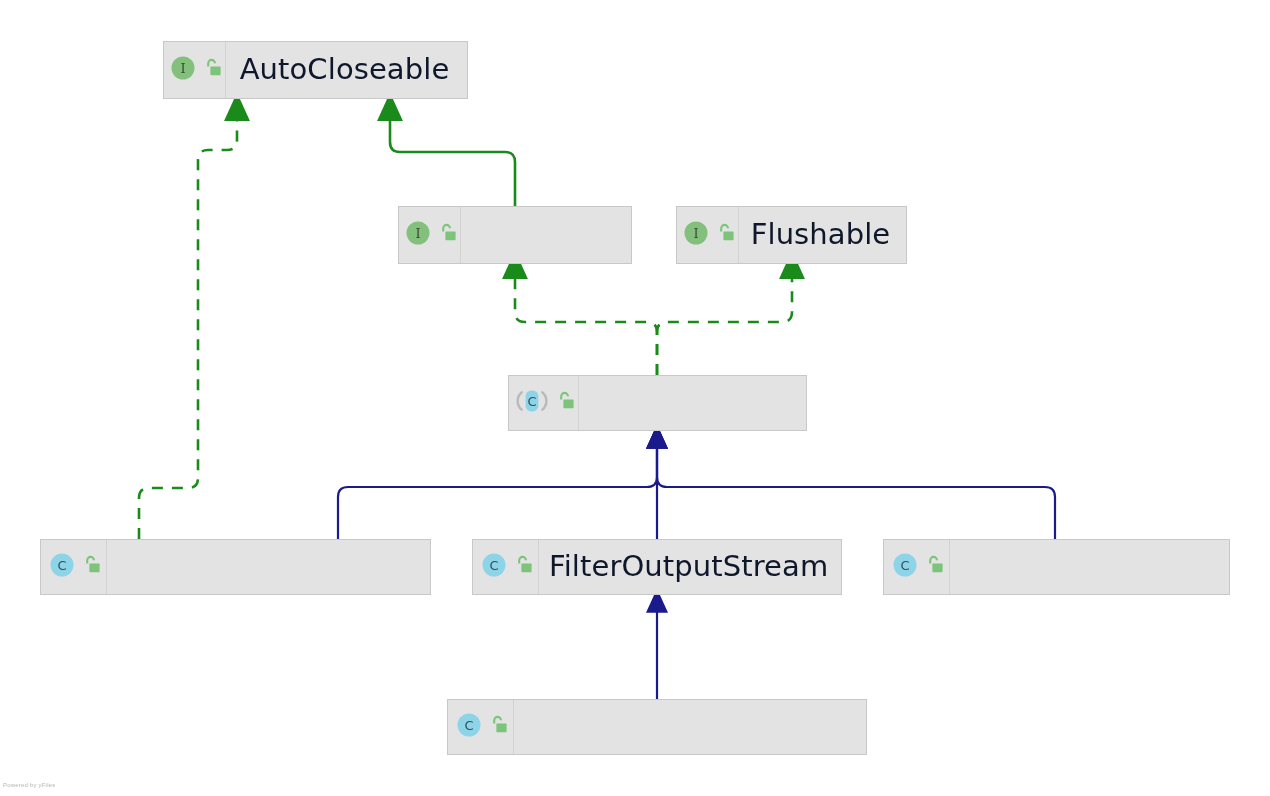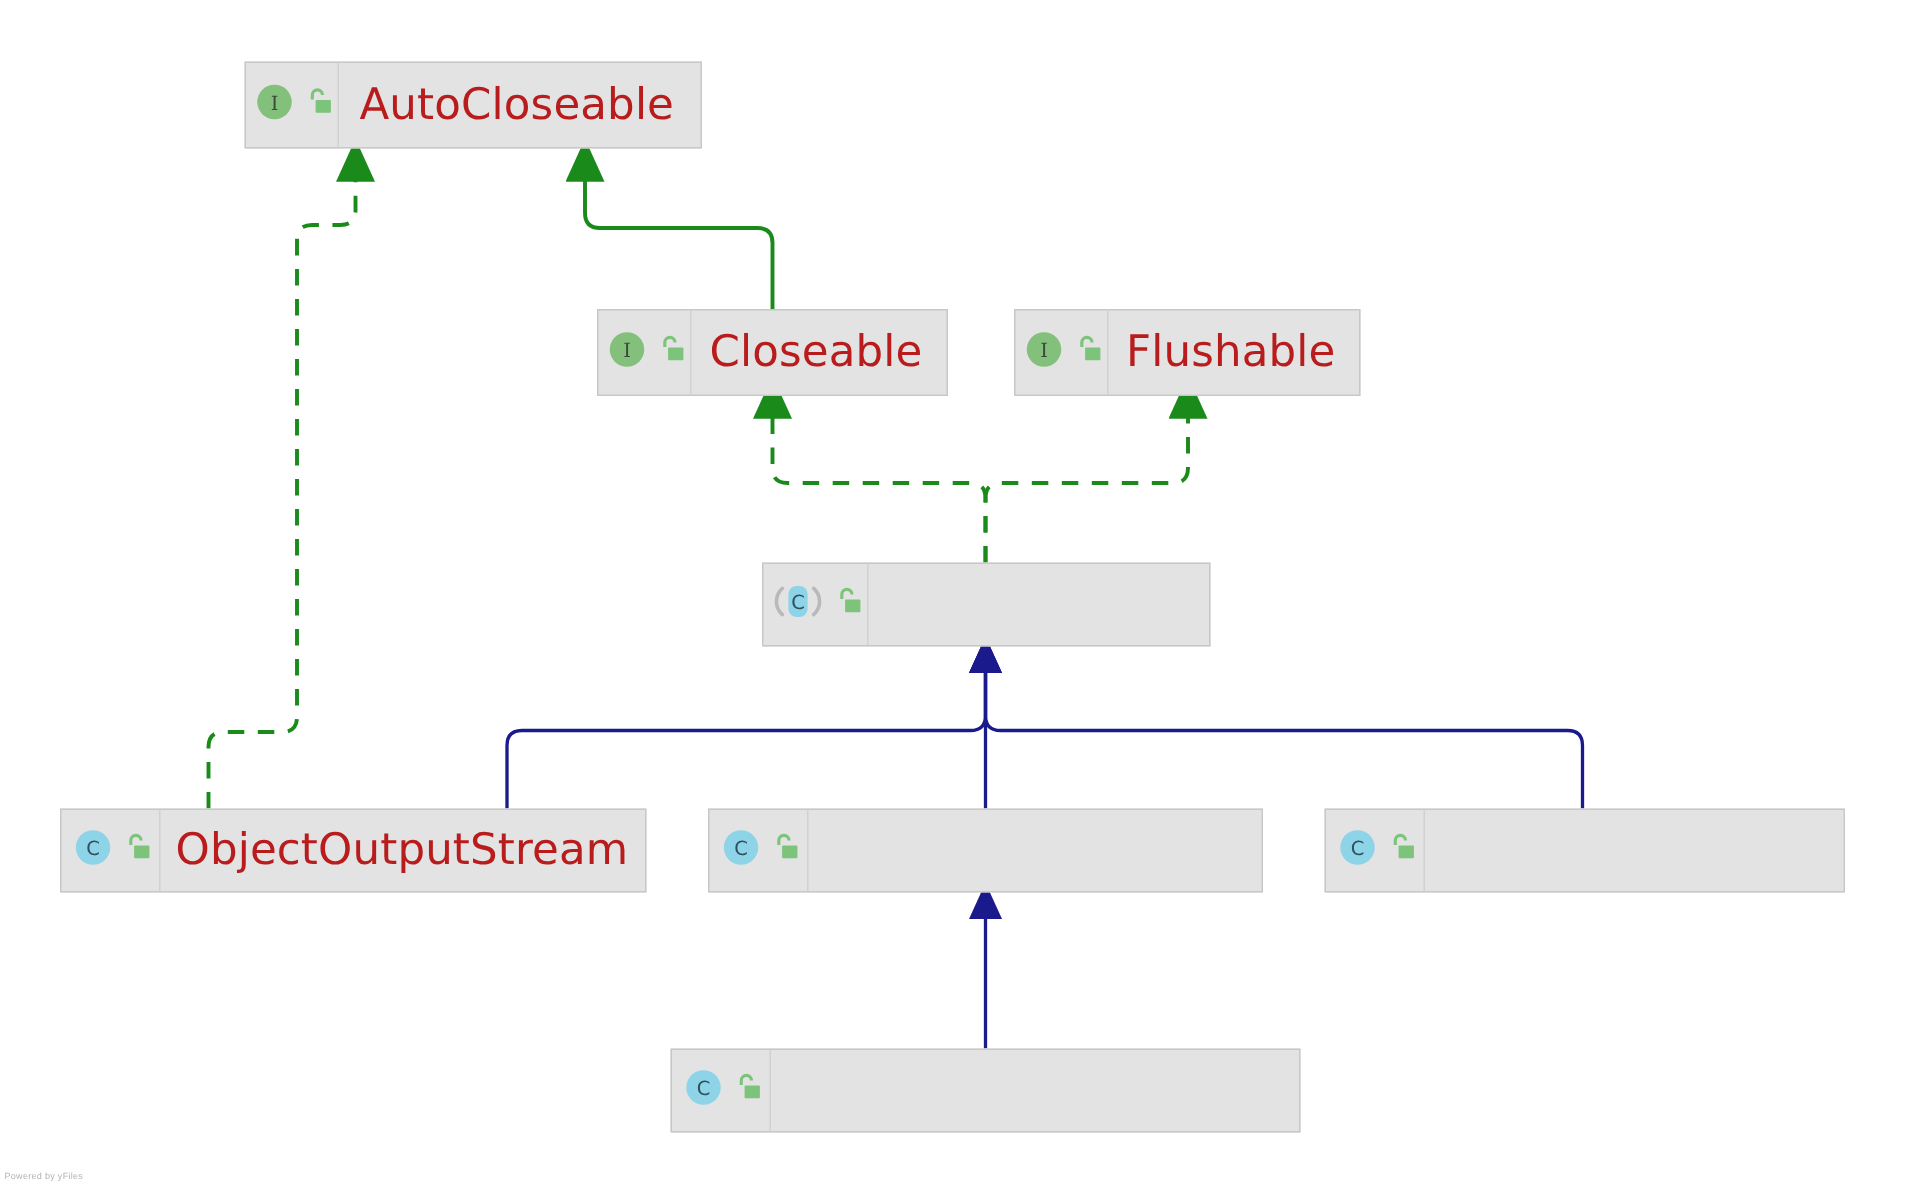--- a/index.html
+++ b/index.html
@@ -40,21 +40,21 @@
     height: 100%;
     box-sizing: border-box;
     border-right: 1px solid #d2d2d2;
     padding: 0 9px 0 11px;
     gap: 7px;
     flex: 0 0 auto;
   }
   .node-label {
     flex: 1 1 auto;
     text-align: center;
-    color: #b91c1c;
+    color: #0f172a;
     font-size: 29px;
     line-height: 1;
     letter-spacing: 0.1px;
     padding: 0 14px 2px 10px;
     white-space: nowrap;
   }
   
   .ic {
     display: block;
     flex: 0 0 auto;
@@ -123,21 +123,20 @@
           <text x="13" y="18" text-anchor="middle" font-family="DejaVu Serif, serif" font-size="13" fill="#3b4a37">I</text>
         </svg>
       </span>
       <span class="ic">
         <svg width="19" height="20" viewBox="0 0 19 20">
           <path d="M5.2 8.4 V5.3 a3.4 3.4 0 0 1 6.8 0" fill="none" stroke="#7cc47a" stroke-width="2.1"></path>
           <rect x="7.4" y="8.6" width="10.2" height="8.6" rx="0.7" fill="#7cc47a"></rect>
         </svg>
       </span>
     </div>
-    <div class="node-label">Closeable</div>
   </div>
 
   <div class="node" style="left: 676px; top: 206px; width: 231px; height: 58px;">
     <div class="node-icons" style="width: 62px;">
       <span class="ic">
         <svg width="26" height="26" viewBox="0 0 26 26">
           <circle cx="13" cy="13" r="11.5" fill="#82c07c"></circle>
           <text x="13" y="18" text-anchor="middle" font-family="DejaVu Serif, serif" font-size="13" fill="#3b4a37">I</text>
         </svg>
       </span>
@@ -178,38 +177,38 @@
           <text x="13" y="18" text-anchor="middle" font-family="DejaVu Sans, sans-serif" font-size="13" fill="#2f4f5a">C</text>
         </svg>
       </span>
       <span class="ic">
         <svg width="19" height="20" viewBox="0 0 19 20">
           <path d="M5.2 8.4 V5.3 a3.4 3.4 0 0 1 6.8 0" fill="none" stroke="#7cc47a" stroke-width="2.1"></path>
           <rect x="7.4" y="8.6" width="10.2" height="8.6" rx="0.7" fill="#7cc47a"></rect>
         </svg>
       </span>
     </div>
-    <div class="node-label">ObjectOutputStream</div>
   </div>
 
   <div class="node" style="left: 472px; top: 539px; width: 370px; height: 56px;">
     <div class="node-icons" style="width: 66px;">
       <span class="ic">
         <svg width="26" height="26" viewBox="0 0 26 26">
           <circle cx="13" cy="13" r="11.5" fill="#8ed4e8"></circle>
           <text x="13" y="18" text-anchor="middle" font-family="DejaVu Sans, sans-serif" font-size="13" fill="#2f4f5a">C</text>
         </svg>
       </span>
       <span class="ic">
         <svg width="19" height="20" viewBox="0 0 19 20">
           <path d="M5.2 8.4 V5.3 a3.4 3.4 0 0 1 6.8 0" fill="none" stroke="#7cc47a" stroke-width="2.1"></path>
           <rect x="7.4" y="8.6" width="10.2" height="8.6" rx="0.7" fill="#7cc47a"></rect>
         </svg>
       </span>
     </div>
+    <div class="node-label">FilterOutputStream</div>
   </div>
 
   <div class="node" style="left: 883px; top: 539px; width: 347px; height: 56px;">
     <div class="node-icons" style="width: 66px;">
       <span class="ic">
         <svg width="26" height="26" viewBox="0 0 26 26">
           <circle cx="13" cy="13" r="11.5" fill="#8ed4e8"></circle>
           <text x="13" y="18" text-anchor="middle" font-family="DejaVu Sans, sans-serif" font-size="13" fill="#2f4f5a">C</text>
         </svg>
       </span>

